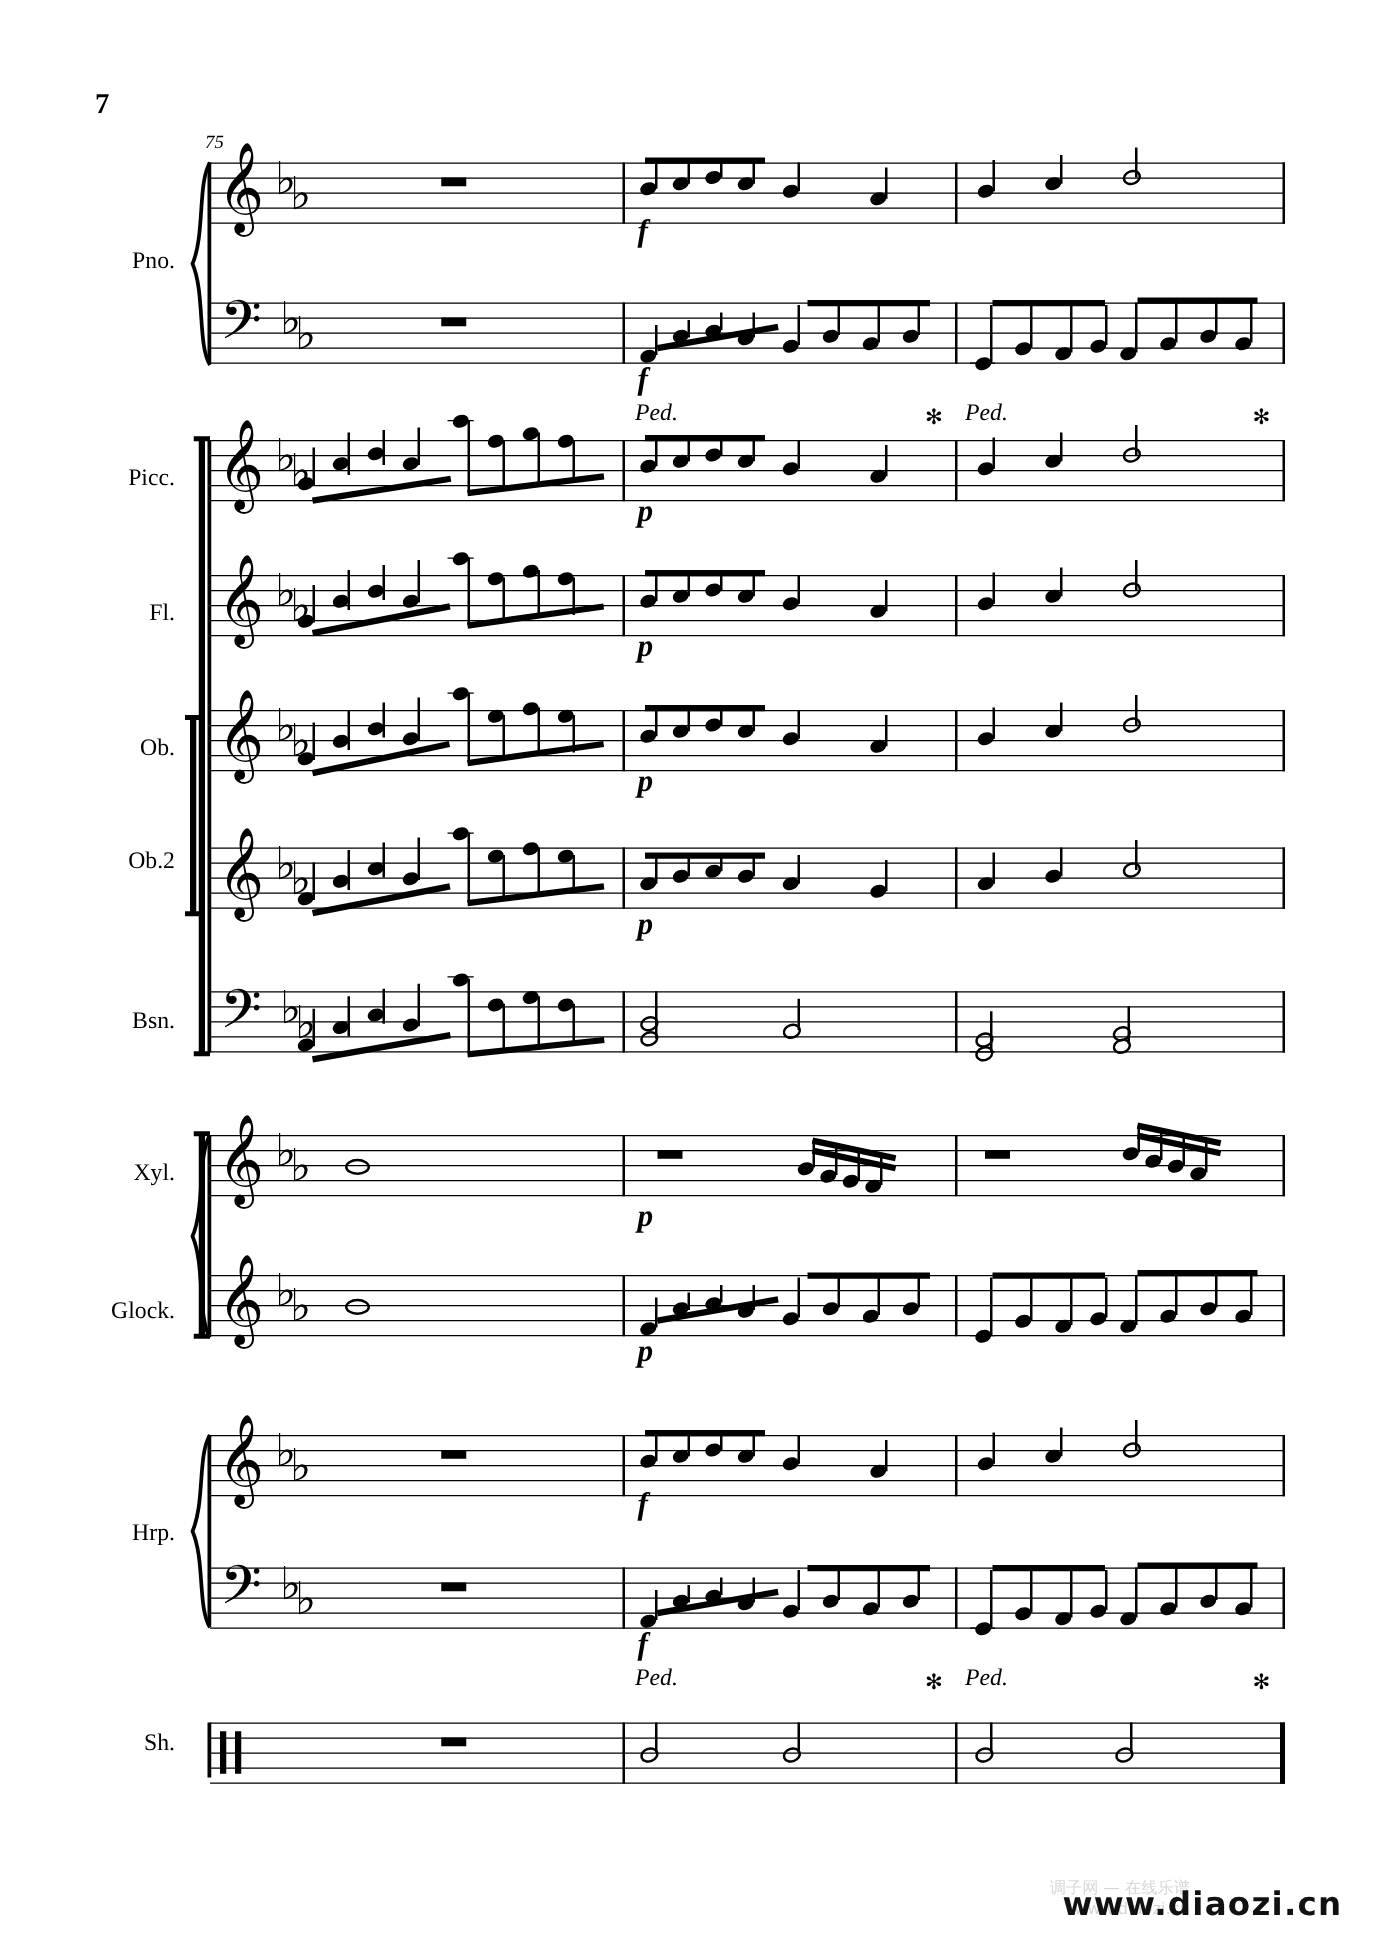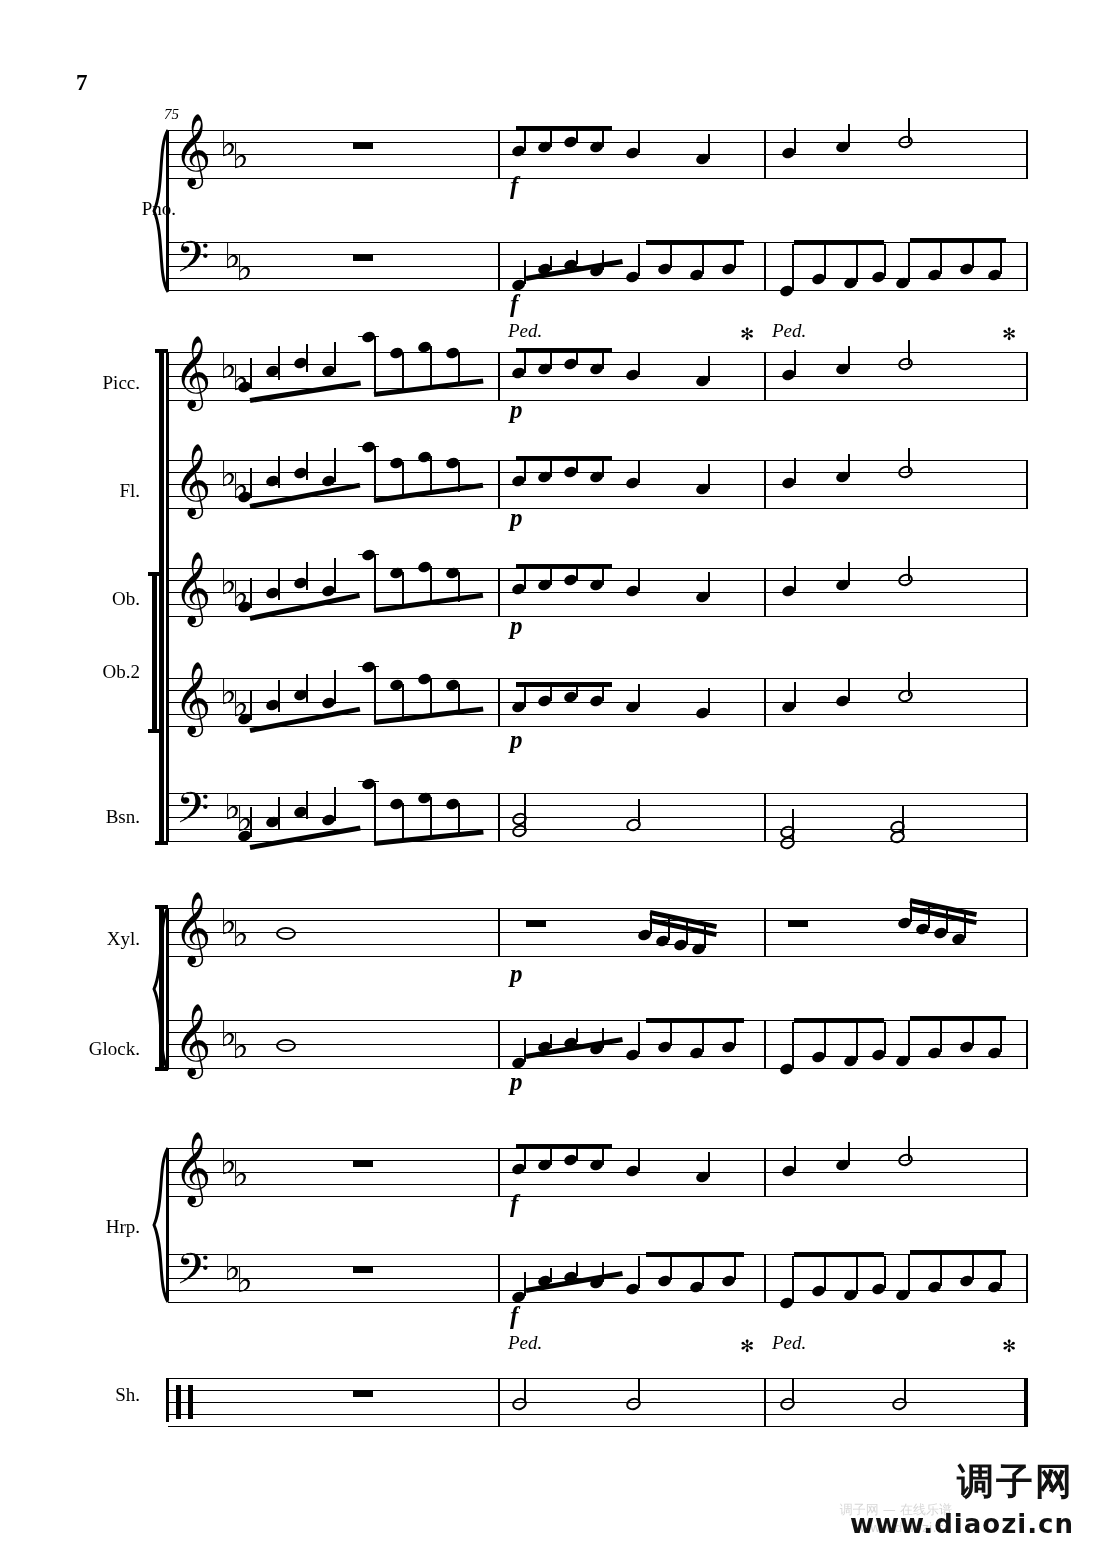--- a/index.html
+++ b/index.html
@@ -108,25 +108,25 @@
   </svg>
 
   <svg class="brace" style="left:148px;top:906px;width:22px;height:166px;" viewBox="0 0 22 166">
     <path d="M20 2 C10 18 16 60 6 83 C16 106 10 148 20 164" stroke="#000" stroke-width="3" fill="none"></path>
   </svg>
 
   <svg class="brace" style="left:148px;top:1146px;width:22px;height:158px;" viewBox="0 0 22 158">
     <path d="M20 2 C10 18 16 56 6 79 C16 102 10 140 20 156" stroke="#000" stroke-width="3" fill="none"></path>
   </svg>
 
-  <div class="inst-label" style="left:0px;top:198px;padding-left:36px;">Pno.</div>
+  <div class="inst-label" style="left:0px;top:198px;">Pno.</div>
   <div class="inst-label" style="left:0px;top:372px;">Picc.</div>
   <div class="inst-label" style="left:0px;top:480px;">Fl.</div>
   <div class="inst-label" style="left:0px;top:588px;">Ob.</div>
-  <div class="inst-label" style="left:0px;top:661px;">Ob.2</div>
+  <div class="inst-label" style="left:0px;top:678px;">Ob.2</div>
   <div class="inst-label" style="left:0px;top:806px;">Bsn.</div>
   <div class="inst-label" style="left:0px;top:928px;">Xyl.</div>
   <div class="inst-label" style="left:0px;top:1038px;">Glock.</div>
   <div class="inst-label" style="left:0px;top:1216px;">Hrp.</div>
   <div class="inst-label" style="left:0px;top:1384px;">Sh.</div>
 
   <div class="system" style="left:168px;top:130px;">
     <div class="stave">
         <div class="ln"></div>
         <div class="ln"></div>
@@ -737,17 +737,16 @@
       <div class="stem" style="left:470px;top:0px;height:24px;"></div>
     <div class="nh open" style="left:612px;top:20px;"></div>
       <div class="stem" style="left:624px;top:0px;height:24px;"></div>
     <div class="nh open" style="left:724px;top:20px;"></div>
       <div class="stem" style="left:736px;top:0px;height:24px;"></div>
   </div>
 
   <div class="wm-ghost">调子网 — 在线乐谱</div>
   <div class="wm-ghost2">www.diaozi.cn</div>
   <div class="wm">
-    <div class="cn">调子网</div>
     <div class="url">www.diaozi.cn</div>
   </div>
 
 </div>
 
 </body></html>

